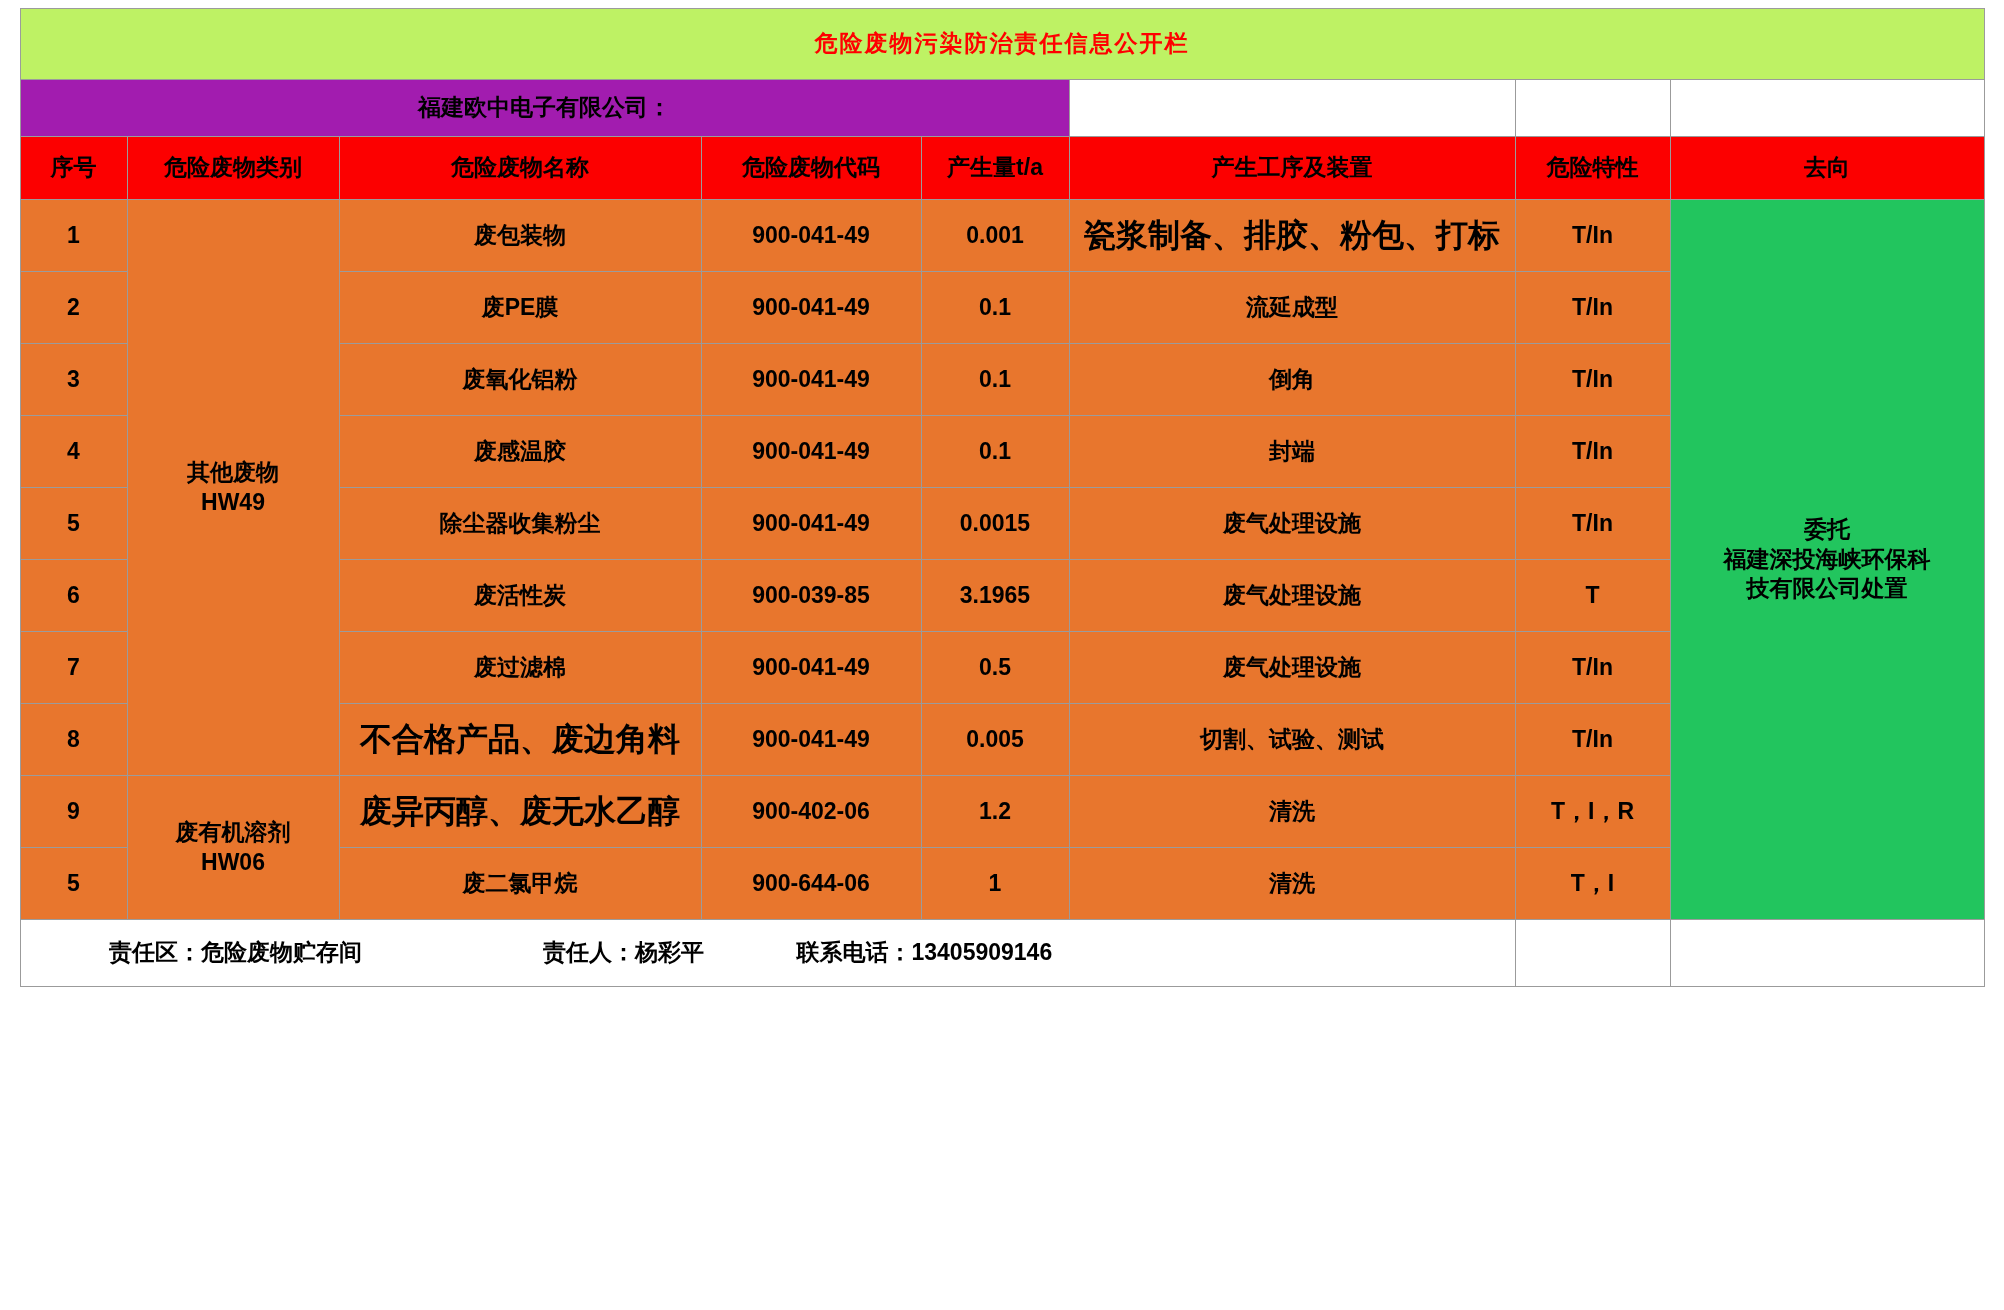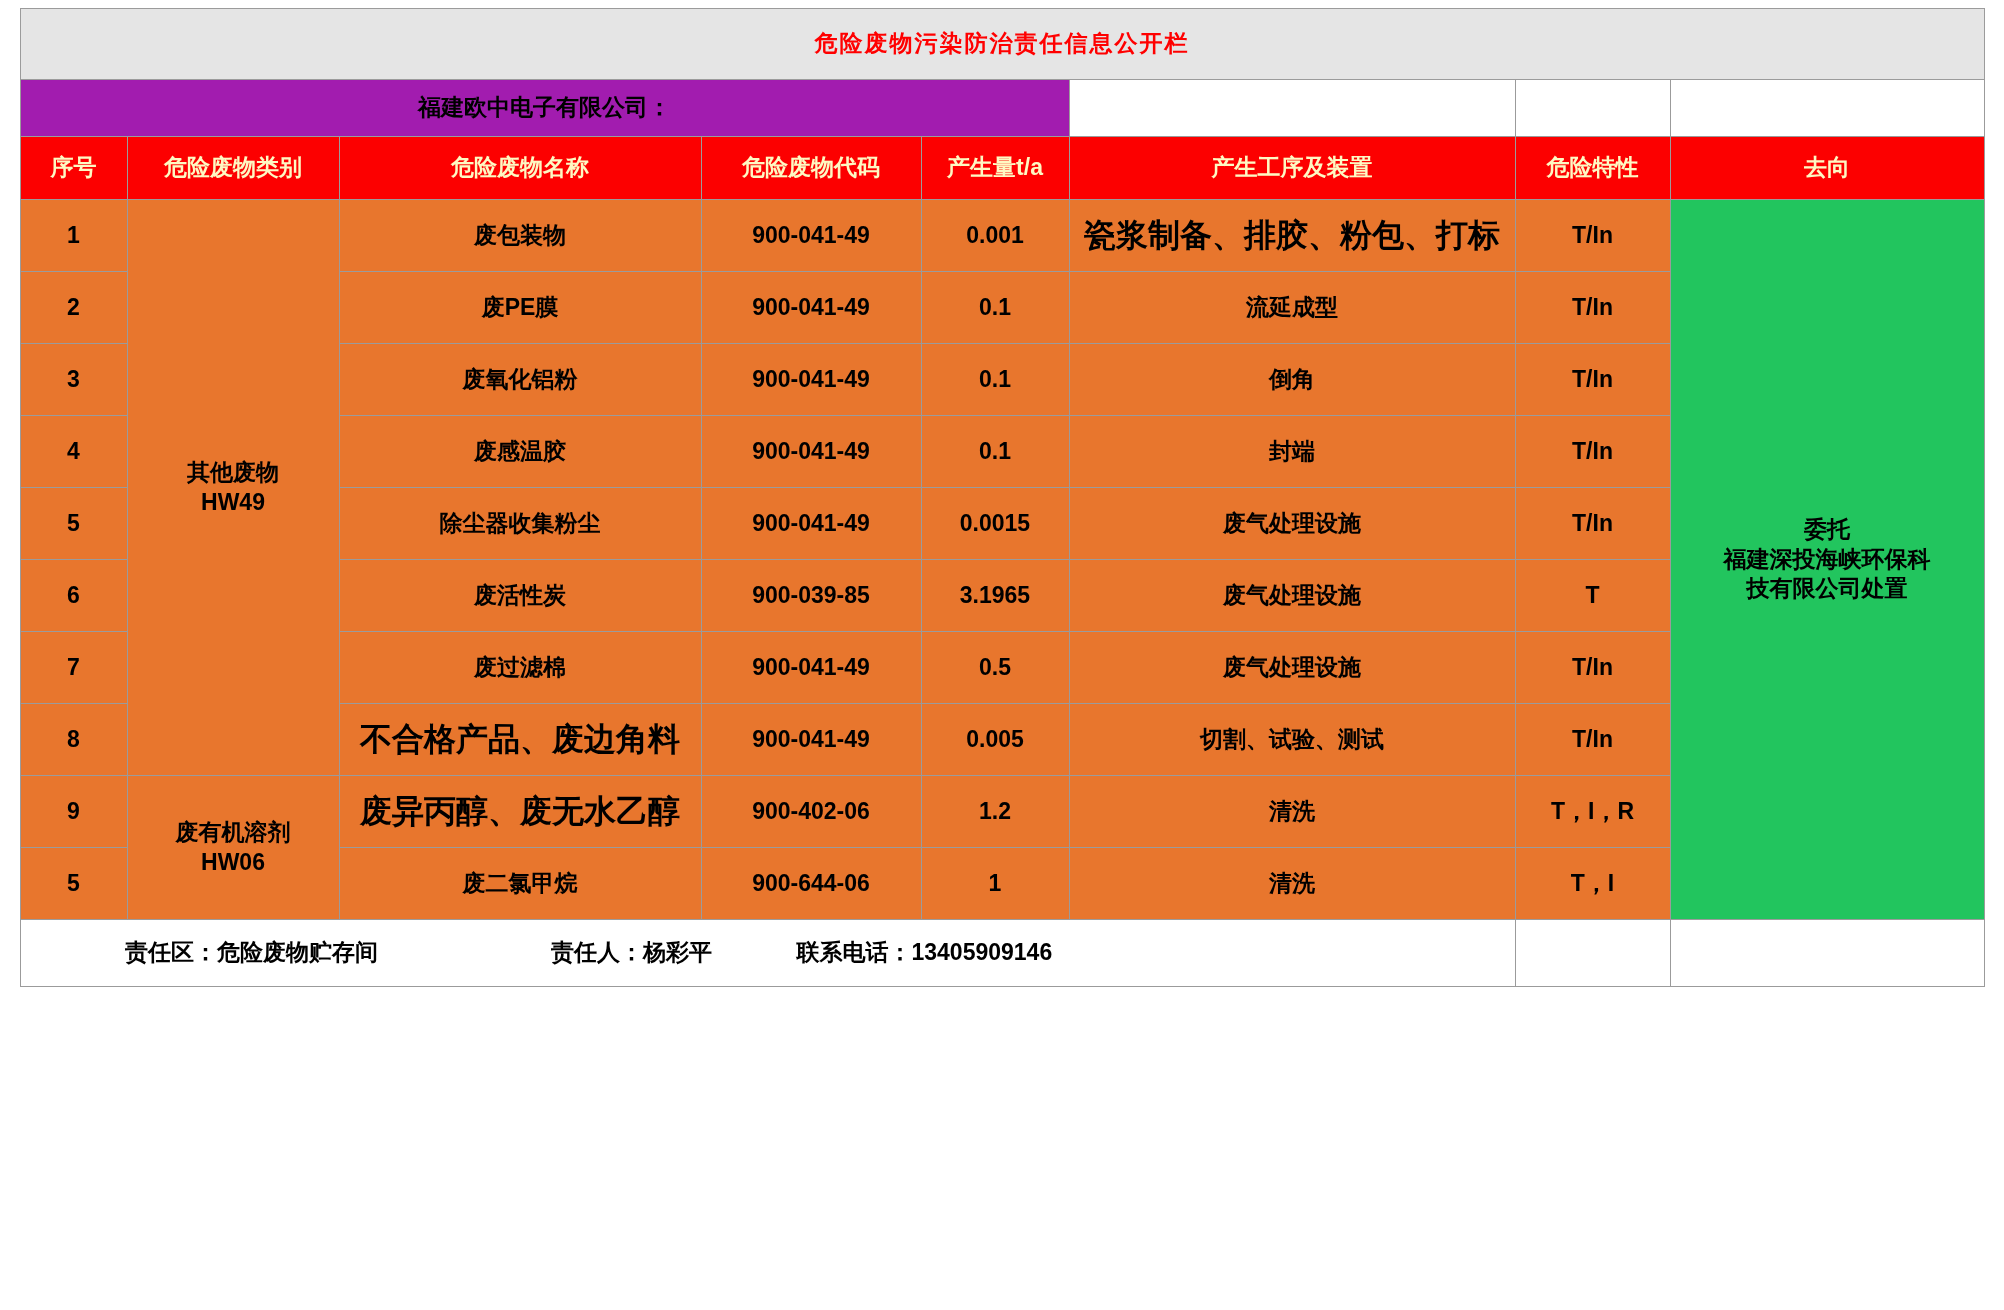--- a/index.html
+++ b/index.html
@@ -36,37 +36,37 @@
     line-height: 1.3;
   }
   
   .title-cell {
     border: 1px solid #9b9b9b !important;
     height: 70px;
     color: #ff0000;
     font-size: 41px;
     font-weight: bold;
     letter-spacing: 2px;
-    background: #e5e5e5;
+    background: #bef264;
     margin-left: 44px;
   }
   
   .company-cell {
     height: 56px;
     text-align: left;
     padding-left: 14px;
     font-size: 27px;
     font-weight: bold;
     background: #a21caf;
   }
   .blank-cell { background: #ffffff; }
   
   .hdr {
     background: #fc0000;
-    color: #fef9c3;
+    color: #000000;
     height: 62px;
     font-size: 25px;
     font-weight: bold;
     border: 1px solid #9b9b9b !important;
   }
   
   .data {
     background: #e8762d;
     height: 71px;
     font-size: 25px;
@@ -86,22 +86,21 @@
     height: 66px;
     text-align: left;
     padding-left: 14px;
     font-size: 27px;
     font-weight: bold;
     background: #ffffff;
   }
   .footer-inner {
     display: flex;
     align-items: flex-start;
-    gap: 0;
-    padding-left: 16px;
+    gap: 8px;
   }
   .f1 { width: 430px; }
   .f2 { width: 330px; }
   .f3 { }
 </style>
 </head>
 <body>
 
 <div class="sheet">
   <table class="grid">

